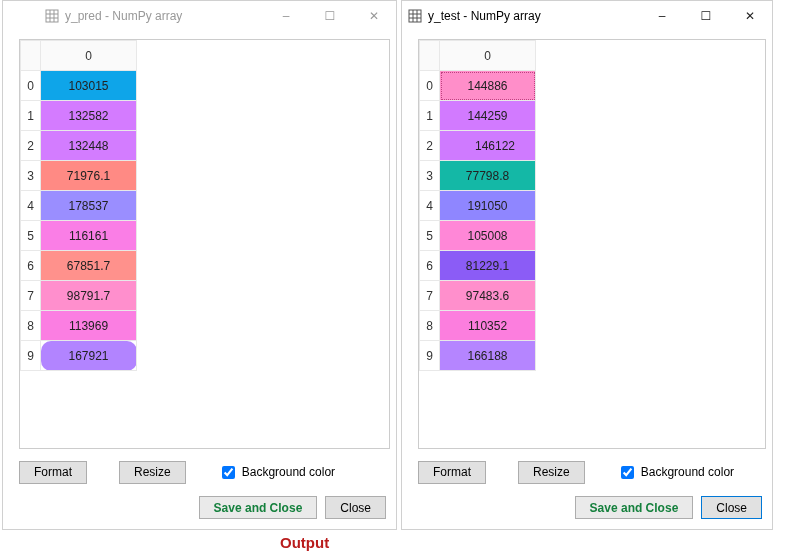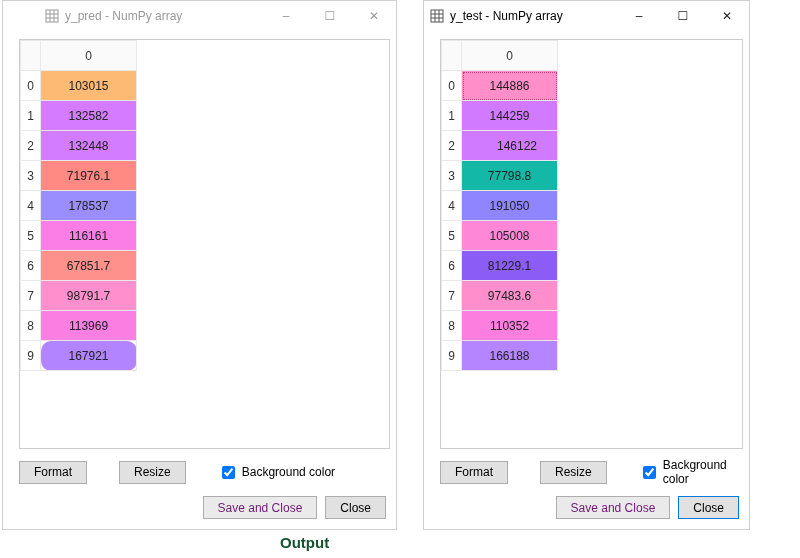--- a/index.html
+++ b/index.html
@@ -15,21 +15,21 @@
   }
   .window {
     position: absolute;
     top: 0;
     width: 395px;
     height: 530px;
     border: 1px solid #d0d0d0;
     background: #fff;
   }
   .window.left { left: 2px; padding-left: 36px; }
-  .window.right { left: 423px; width: 327px; }
+  .window.right { left: 401px; width: 372px; }
   .titlebar {
     height: 30px;
     display: flex;
     align-items: center;
     justify-content: space-between;
     padding-left: 6px;
     background: #fff;
   }
   .window.inactive .titlebar .title,
   .window.inactive .titlebar .controls span { color: #999; }
@@ -84,34 +84,34 @@
   .toolbar button, .bottombar button {
     height: 23px;
     padding: 0 14px;
     border: 1px solid #adadad;
     background: #e1e1e1;
     font-family: inherit;
     font-size: 12px;
     cursor: pointer;
   }
   .bottombar button.primary { border: 1.5px solid #0078d7; }
-  .bottombar button:disabled { color: #701a75; background: #eaeaea; cursor: default; }
+  .bottombar button:disabled { color: #15803d; background: #eaeaea; cursor: default; font-weight: bold; }
   .checkbox-wrap { display: flex; align-items: center; gap: 4px; }
   .checkbox-wrap input { width: 13px; height: 13px; }
   .bottombar {
     position: absolute;
     right: 10px; bottom: 10px;
     display: flex; gap: 8px;
   }
   .output-label {
     position: absolute;
     left: 280px; top: 534px;
     font-size: 15px;
     font-weight: bold;
-    color: #14532d;
+    color: #b91c1c;
   }
 </style>
 </head>
 <body>
 
 <div class="window left inactive">
   <div class="titlebar">
     <div class="title-wrap">
       <span class="app-icon">
         <svg viewBox="0 0 14 14">
@@ -134,21 +134,21 @@
     <table class="grid">
       <tbody>
           <tr>
         <th class="corner"></th>
         <th class="col-header">0</th>
       </tr>
       </tbody>
         <tbody id="rows-left">
           <tr>
             <th class="row-header">0</th>
-            <td class="cell" style="background: #fdba74;">103015</td>
+            <td class="cell" style="background: #0ea5e9;">103015</td>
           </tr>
           <tr>
             <th class="row-header">1</th>
             <td class="cell" style="background: rgb(212, 123, 255);">132582</td>
           </tr>
           <tr>
             <th class="row-header">2</th>
             <td class="cell" style="background: rgb(211, 124, 255);">132448</td>
           </tr>
           <tr>

